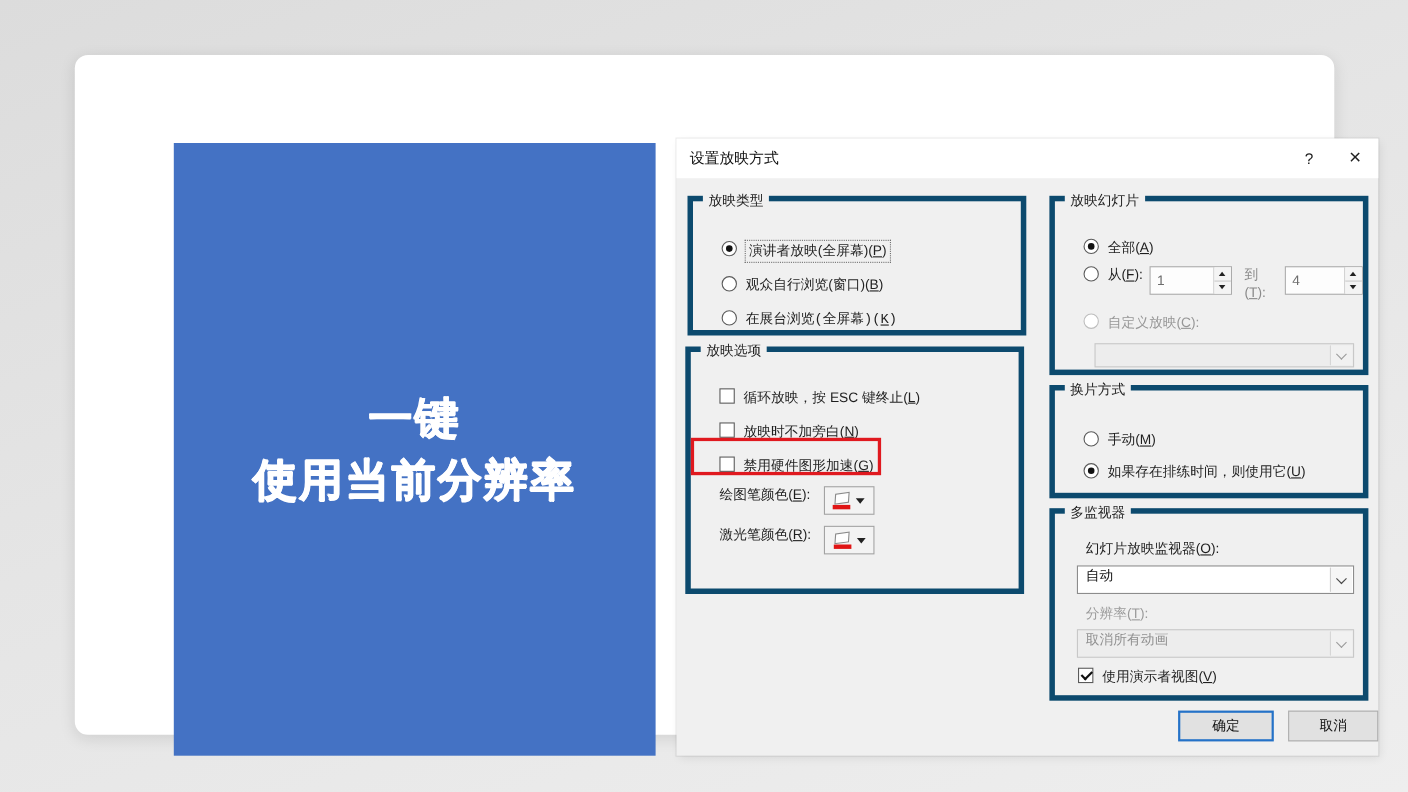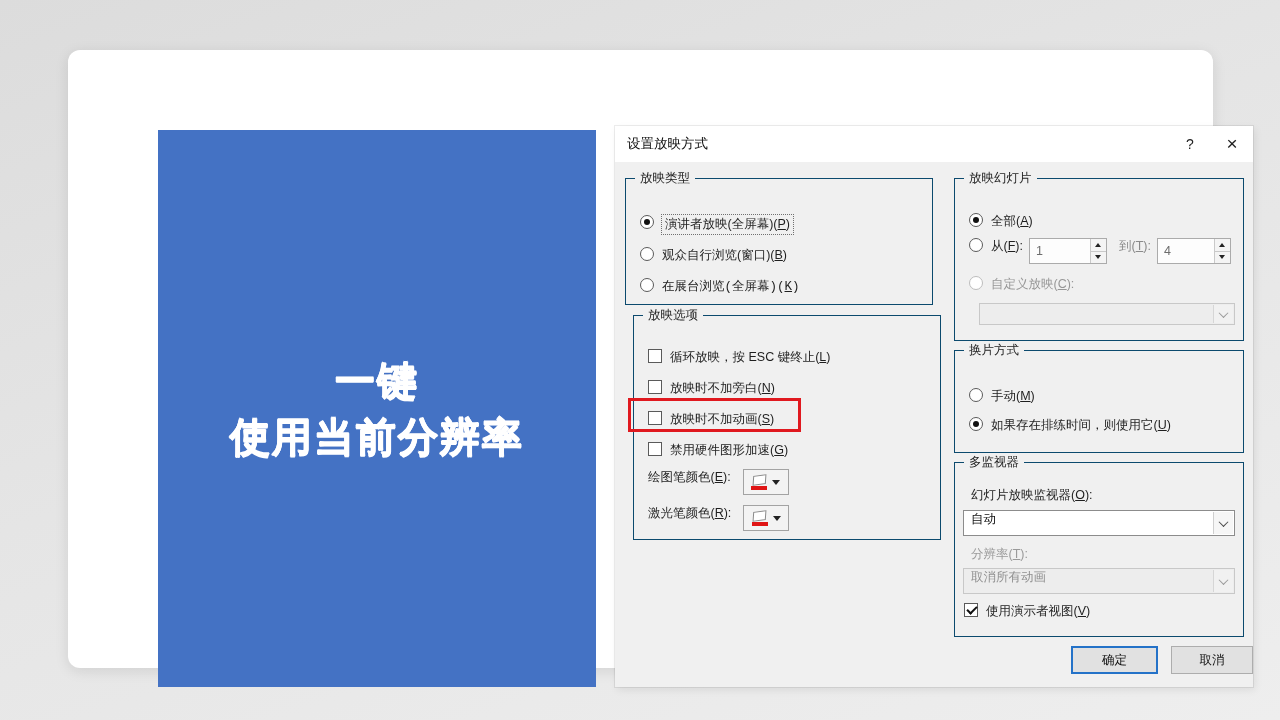--- a/index.html
+++ b/index.html
@@ -38,28 +38,28 @@
   }
   .title { padding-left:12px; font-size:13.5px; color:#111; }
   .tb-spacer { flex:1; }
   .tb-btn {
     width:42px; height:36px; display:flex; align-items:center; justify-content:center;
     color:#222; font-size:14px; cursor:default;
   }
   .tb-btn.close { font-size:19px; font-weight:normal; }
   
   .group {
-    position:absolute; border:1px solid #0c4a6e; background:#f0f0f0;
+    position:absolute; border:5px solid #0c4a6e; background:#f0f0f0;padding-left:12px;
   }
   .legend {
     position:absolute; top:-9px; left:9px; background:#f0f0f0; padding:0 5px;
     font-size:12.5px; color:#1f1f1f; line-height:17px;
   }
   .g1 { left:10px;  top:52px;  width:308px; height:127px; }
-  .g2 { left:18px;  top:189px; width:308px; height:225px; }
+  .g2 { left:8px;  top:189px; width:308px; height:225px; }
   .g3 { left:339px; top:52px;  width:290px; height:163px; }
   .g4 { left:339px; top:224px; width:290px; height:103px; }
   .g5 { left:339px; top:336px; width:290px; height:175px; }
   .row { display:flex; align-items:flex-start; padding-left:14px; }
   
   .rad {
     width:14px; height:14px; min-width:14px; border:1px solid #5a5a5a;
     border-radius:50%; background:#fff; position:relative;
   }
   .rad.sel::after {
@@ -173,24 +173,20 @@
 
     <div class="group g2">
       <span class="legend">放映选项</span>
       <div class="row" style="margin-top:33px;">
         <span class="cb"></span>
         <span class="lbl mn">循环放映，按 ESC 键终止(<u>L</u>)</span>
       </div>
       <div class="row" style="margin-top:14px;">
         <span class="cb"></span>
         <span class="lbl mn">放映时不加旁白(<u>N</u>)</span>
-      </div>
-      <div class="row" style="margin-top:14px;">
-        <span class="cb"></span>
-        <span class="lbl mn">放映时不加动画(<u>S</u>)</span>
       </div>
       <div class="row" style="margin-top:14px;">
         <span class="cb"></span>
         <span class="lbl mn">禁用硬件图形加速(<u>G</u>)</span>
       </div>
       <div class="row pen-row" style="margin-top:10px;">
         <span class="mn">绘图笔颜色(<u>E</u>):</span>
         <span style="width:12px;"></span>
         <span class="pen-btn">
           <span class="bucket">

